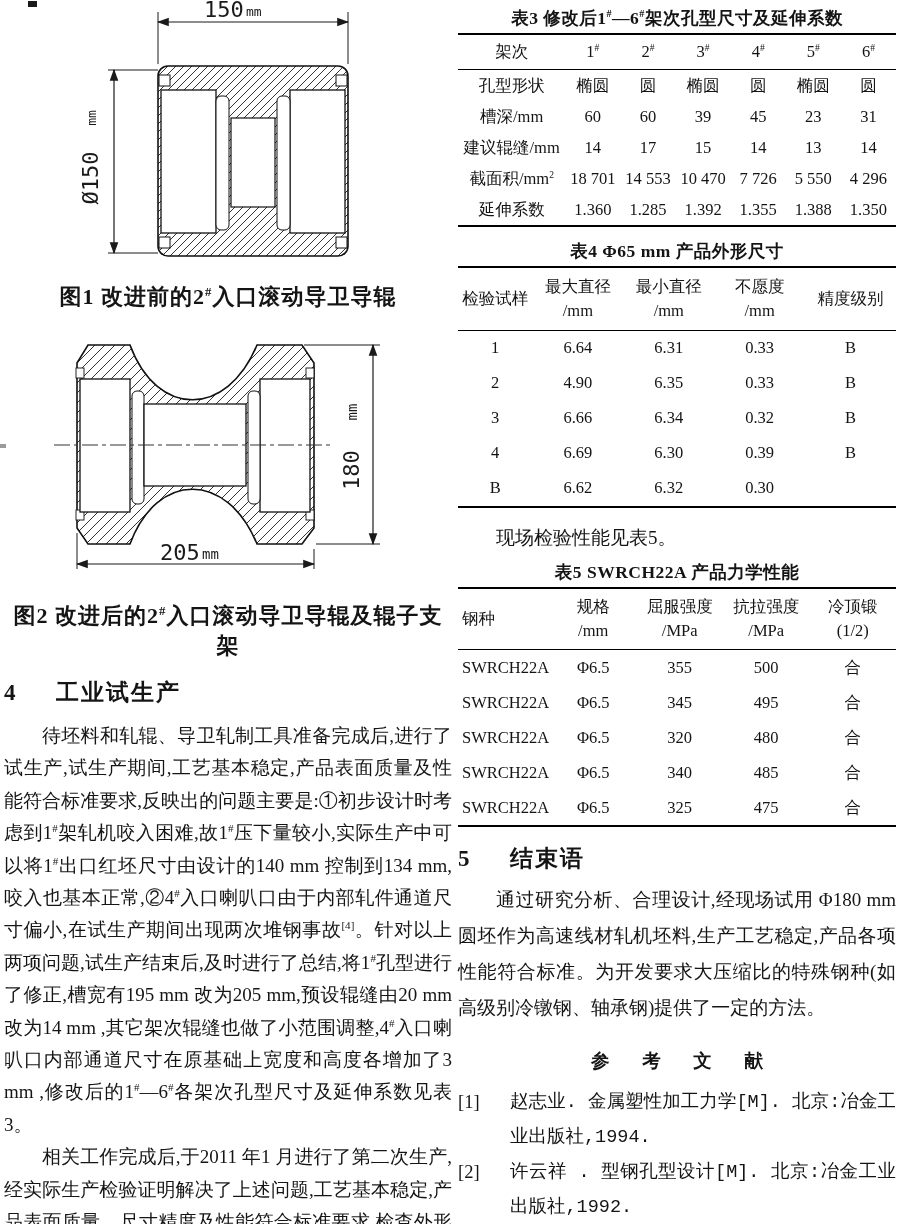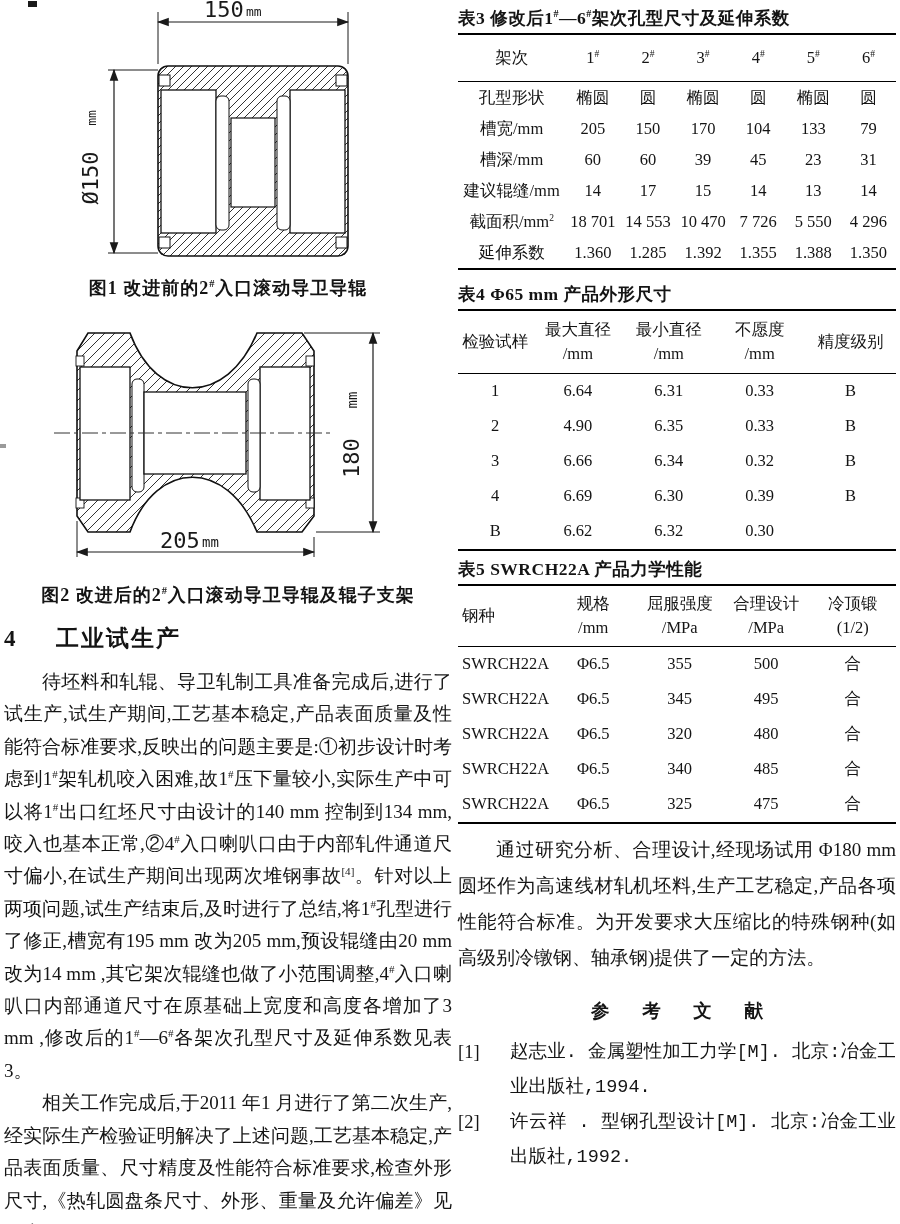--- a/index.html
+++ b/index.html
@@ -9,41 +9,41 @@
     font-family:"Liberation Serif","DejaVu Serif",serif; color:#141414; overflow:hidden;border-radius:13px;
   }
   .col-left  { position:absolute; left:4px;   top:0; width:448px; }
   .col-right { position:absolute; left:458px; top:0; width:438px; }
 
   sup { font-size:0.58em; vertical-align:super; line-height:0; }
 
   
   .fig1 { display:block; margin:0 0 0 70px; }
   .fig2 { display:block; margin:26px 0 0 28px; }
-  .caption { text-align:center; font-size:18px; font-weight:600; margin-top:14px; letter-spacing:1px; }
+  .caption { text-align:center; font-size:22px; font-weight:600; margin-top:20px; letter-spacing:1px; }
 
   
   .sec-h { font-size:23px; font-weight:600; margin-top:16px; letter-spacing:2px; }
   .sec-h .sec-num { display:inline-block; width:52px; letter-spacing:0; }
 
   
   .body-text { font-size:19px; line-height:32.4px; text-align:justify; color:#151515; }
   .indent { text-indent:2em; }
   .p-first { margin-top:12px; }
 
   
-  .tbl-title { text-align:left; font-weight:bold; font-size:17.5px; margin-top:6px; letter-spacing:0.5px; }
+  .tbl-title { text-align:center; font-weight:bold; font-size:17.5px; margin-top:6px; letter-spacing:0.5px; }
   .tbl-title.gap { margin-top:12px; }
   table { width:100%; border-collapse:collapse; table-layout:fixed;
           border-top:2.5px solid #000; border-bottom:2.5px solid #000;
           font-size:16.5px; margin-top:3px; }
   thead tr { border-bottom:1.5px solid #000; }
   th, td { text-align:center; font-weight:normal; padding:4.5px 1px; }
   th div { line-height:1.45; }
-  .t3 th { padding:12px 1px; }
+  .t3 th { padding:6px 1px; }
   .t3 td:first-child, .t3 th:first-child { width:24.5%; }
   .t4 th { padding:7px 1px; }
   .t4 td { padding:7.5px 1px; }
   .t4 td:first-child, .t4 th:first-child { width:17%;text-align:center; }
   .t5 th { padding:6px 1px; }
   .t5 td { padding:6.5px 1px; }
   .t5 td:first-child, .t5 th:first-child { width:21%; text-align:left; padding-left:4px; }
   .intro { margin-top:14px; font-size:19px; }
 
   
@@ -170,29 +170,20 @@
           <tr>
             <td>孔型形状</td>
             <td>椭圆</td>
             <td>圆</td>
             <td>椭圆</td>
             <td>圆</td>
             <td>椭圆</td>
             <td>圆</td>
           </tr>
           <tr>
-            <td>槽宽/mm</td>
-            <td>205</td>
-            <td>150</td>
-            <td>170</td>
-            <td>104</td>
-            <td>133</td>
-            <td>79</td>
-          </tr>
-          <tr>
             <td>槽深/mm</td>
             <td>60</td>
             <td>60</td>
             <td>39</td>
             <td>45</td>
             <td>23</td>
             <td>31</td>
           </tr>
           <tr>
             <td>建议辊缝/mm</td>
@@ -276,36 +267,37 @@
           <tr>
             <td>B</td>
             <td>6.62</td>
             <td>6.32</td>
             <td>0.30</td>
             <td></td>
           </tr>
         </tbody>
     </table>
 
+    <p class="body-text indent intro">现场检验性能见表5。</p>
 
     <div class="tbl-title">表5  SWRCH22A 产品力学性能</div>
     <table class="t5">
       <thead>
           <tr>
             <th>钢种</th>
             <th>
               <div>规格</div>
               <div>/mm</div>
             </th>
             <th>
               <div>屈服强度</div>
               <div>/MPa</div>
             </th>
             <th>
-              <div>合理设计</div>
+              <div>抗拉强度</div>
               <div>/MPa</div>
             </th>
             <th>
               <div>冷顶锻</div>
               <div>(1/2)</div>
             </th>
           </tr>
         </thead>
         <tbody>
           <tr>
@@ -339,20 +331,21 @@
           <tr>
             <td>SWRCH22A</td>
             <td>Φ6.5</td>
             <td>325</td>
             <td>475</td>
             <td>合</td>
           </tr>
         </tbody>
     </table>
 
+    <h2 class="sec-h"><span class="sec-num">5</span><span>结束语</span></h2>
 
     <p class="body-text indent concl">通过研究分析、合理设计,经现场试用 Φ180 mm 圆坯作为高速线材轧机坯料,生产工艺稳定,产品各项性能符合标准。为开发要求大压缩比的特殊钢种(如高级别冷镦钢、轴承钢)提供了一定的方法。</p>
 
     <div class="ref-heading">参 考 文 献</div>
 
     <div class="refs">
       <div class="ref">
         <span class="ref-label">[1]</span>
         <span class="ref-text">赵志业. 金属塑性加工力学[M]. 北京:冶金工业出版社,1994.</span>
       </div>

